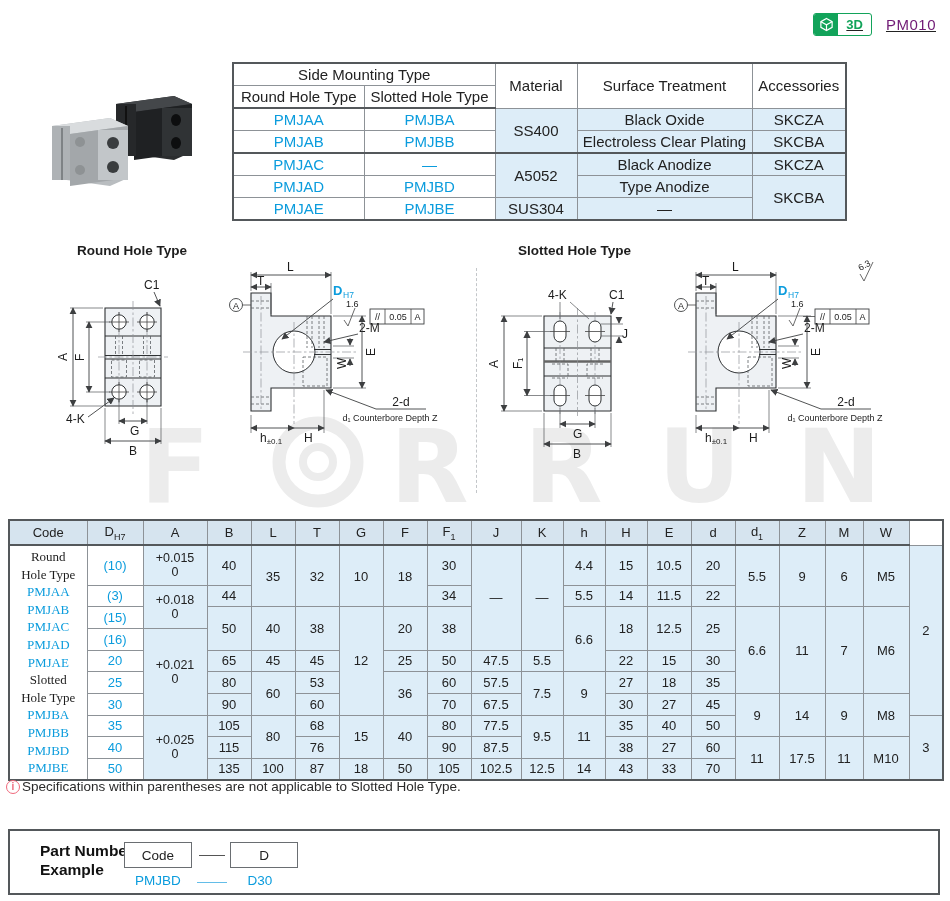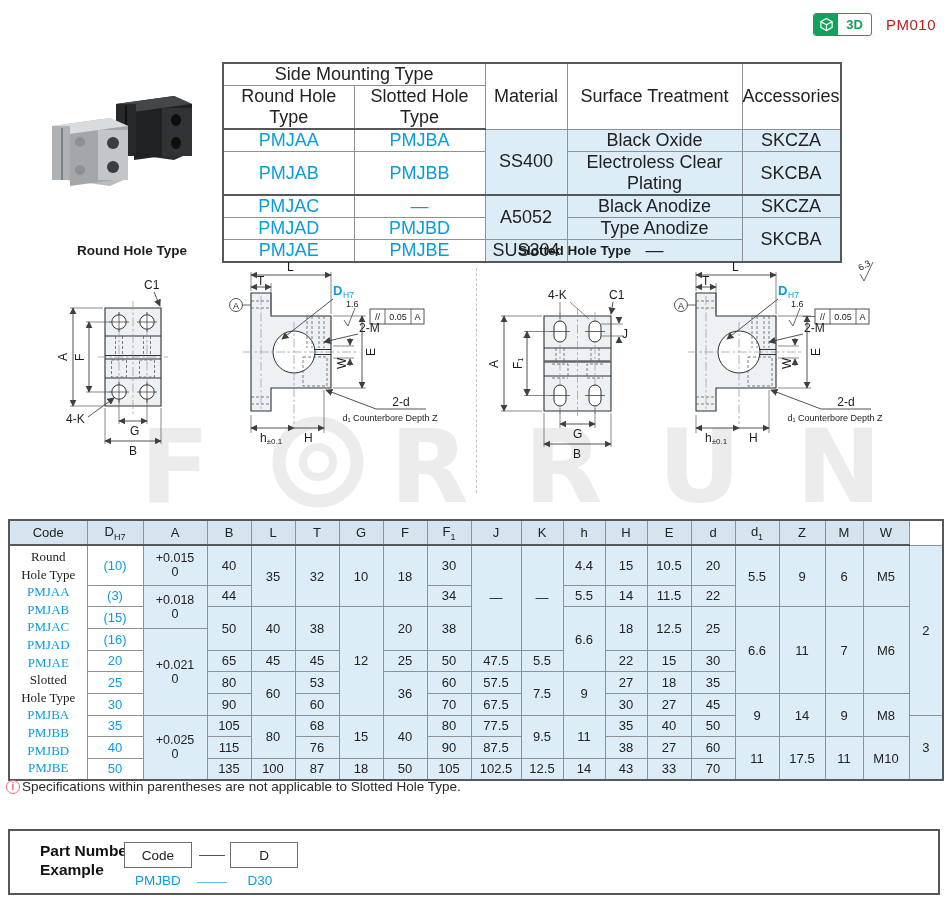--- a/index.html
+++ b/index.html
@@ -1,27 +1,27 @@
 <!DOCTYPE html>
 <html><head>
 <meta charset="utf-8">
 <style>
   html,body{margin:0;padding:0;background:#fff;}
   #page{position:relative;width:950px;height:901px;background:#fff;overflow:hidden;
         font-family:"Liberation Sans",sans-serif;color:#222;}
   
-  #badge-row{position:absolute;top:13px;right:14px;display:flex;align-items:center;gap:14px;}
+  #badge-row{position:absolute;top:13px;right:14px;display:flex;align-items:center;gap:14px;text-decoration:underline;}
   #badge3d{display:flex;align-items:center;border:1.5px solid #12a35a;border-radius:3px;overflow:hidden;height:21px;cursor:pointer;}
   #badge3d .cube{background:#12a35a;width:24px;height:21px;display:flex;align-items:center;justify-content:center;}
   #badge3d .lbl{color:#12a35a;font-weight:bold;font-size:13px;padding:0 8px;background:#fff;}
-  #doc-code{font-size:15px;color:#b91c1c;letter-spacing:.5px;}
+  #doc-code{font-size:15px;color:#701a75;letter-spacing:.5px;}
   
   #photos{position:absolute;left:24px;top:86px;}
   
-  #top-table{position:absolute;left:222px;top:62px;border-collapse:collapse;table-layout:fixed;font-size:18px;border-radius:32px;}
+  #top-table{position:absolute;left:232px;top:62px;border-collapse:collapse;table-layout:fixed;font-size:15px;border-radius:32px;}
   #top-table th,#top-table td{border:1px solid #8d9297;text-align:center;padding:0;height:21px;font-weight:normal;color:#222;background:#fff;}
   #top-table{border:2px solid #54585b;}
   #top-table tr.h2 th{border-bottom:2px solid #54585b;}
   #top-table tr.sep td{border-top:2px solid #54585b;}
   #top-table td.blue{color:#0b9cdd;}
   #top-table td.shade{background:#ddedf8;}
   #top-table td.pn{cursor:pointer;}
   
   .dwg-title{position:absolute;font-size:13.5px;font-weight:600;color:#1d1d1d;z-index:2;}
   svg.dwg{position:absolute;z-index:1;}

